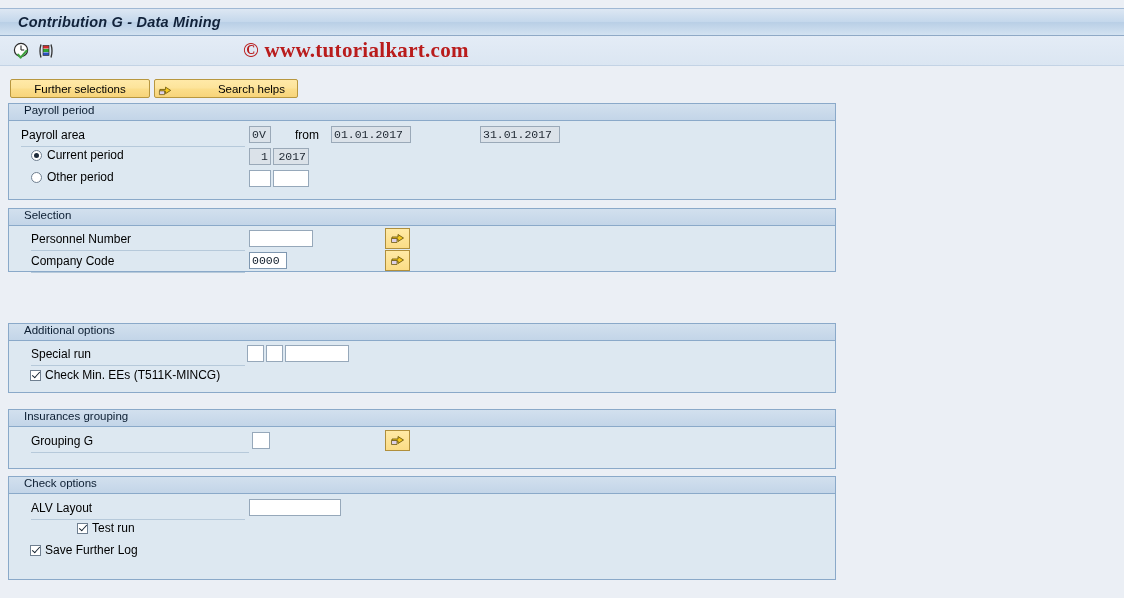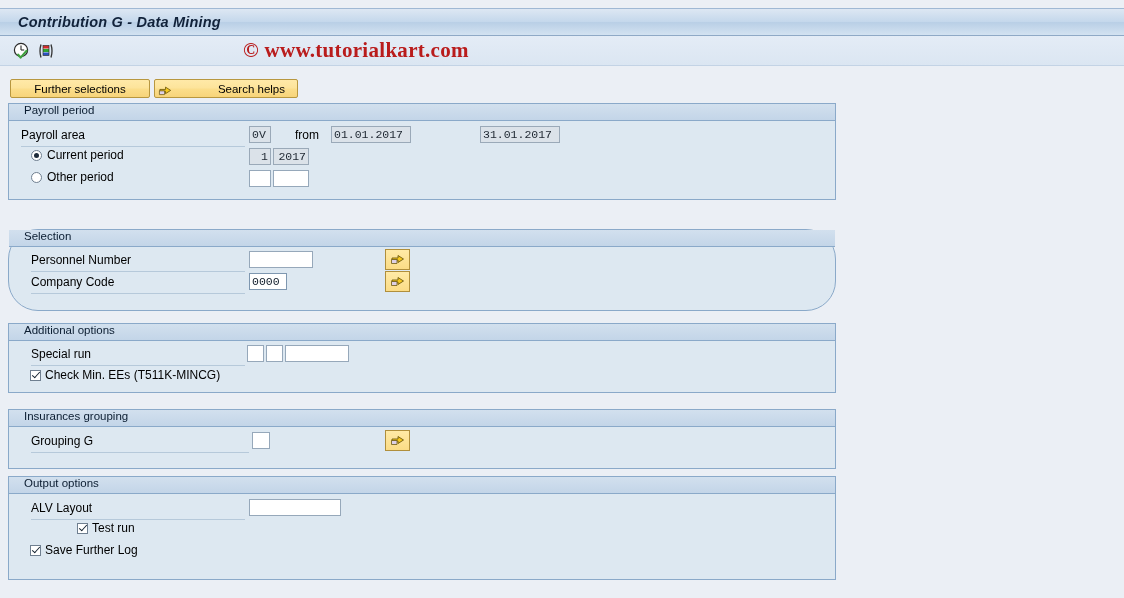--- a/index.html
+++ b/index.html
@@ -285,21 +285,21 @@
 
     <div class="radio-wrap" style="left:22px; top:49px;">
       <span class="radio"></span>
       <span class="ctl-label">Other period</span>
     </div>
     <input class="fld" style="left: 240px; top: 49px; width: 22px;" value="">
     <input class="fld" style="left: 264px; top: 49px; width: 36px;" value="">
   </div>
 </div>
 
-<div class="section" style="top:229px; height:82px;border-radius:30px;">
+<div class="section" style="top:208px; height:64px;">
   <div class="section-head">
     <span>Selection</span>
   </div>
   <div class="section-body" style="height:63px;">
 
     <div class="row-label" style="left:22px; top:6px;">Personnel Number</div>
     <div class="underline" style="left:22px; top:24px; width:214px;"></div>
     <input class="fld" style="left: 240px; top: 4px; width: 64px;" value="">
     <div class="msbtn" style="left:376px; top:2px;">
       <span>
@@ -358,21 +358,21 @@
           <path d="M2 8 h6 V5.5 L13.5 9 L8 12.5 V10 H2 Z" fill="#f5c81e" stroke="#6e5a10" stroke-width="0.9" stroke-linejoin="round"></path>
           <path d="M1.5 9.5 h5.5 v4 H1.5 Z" fill="#ddd0e6" stroke="#6e5a10" stroke-width="0.8"></path>
         </svg>
       </span>
     </div>
   </div>
 </div>
 
 <div class="section" style="top:476px; height:104px;">
   <div class="section-head">
-    <span>Output options</span>
+    <span>Check options</span>
   </div>
   <div class="section-body" style="height:100px;">
 
     <div class="row-label" style="left:22px; top:7px;">ALV Layout</div>
     <div class="underline" style="left:22px; top:25px; width:214px;"></div>
     <input class="fld" style="left: 240px; top: 5px; width: 92px;" value="">
 
     <div class="chk-wrap" style="left:21px; top:27px;margin-left:47px;">
       <span class="chk on"></span>
       <span class="ctl-label">Test run</span>

